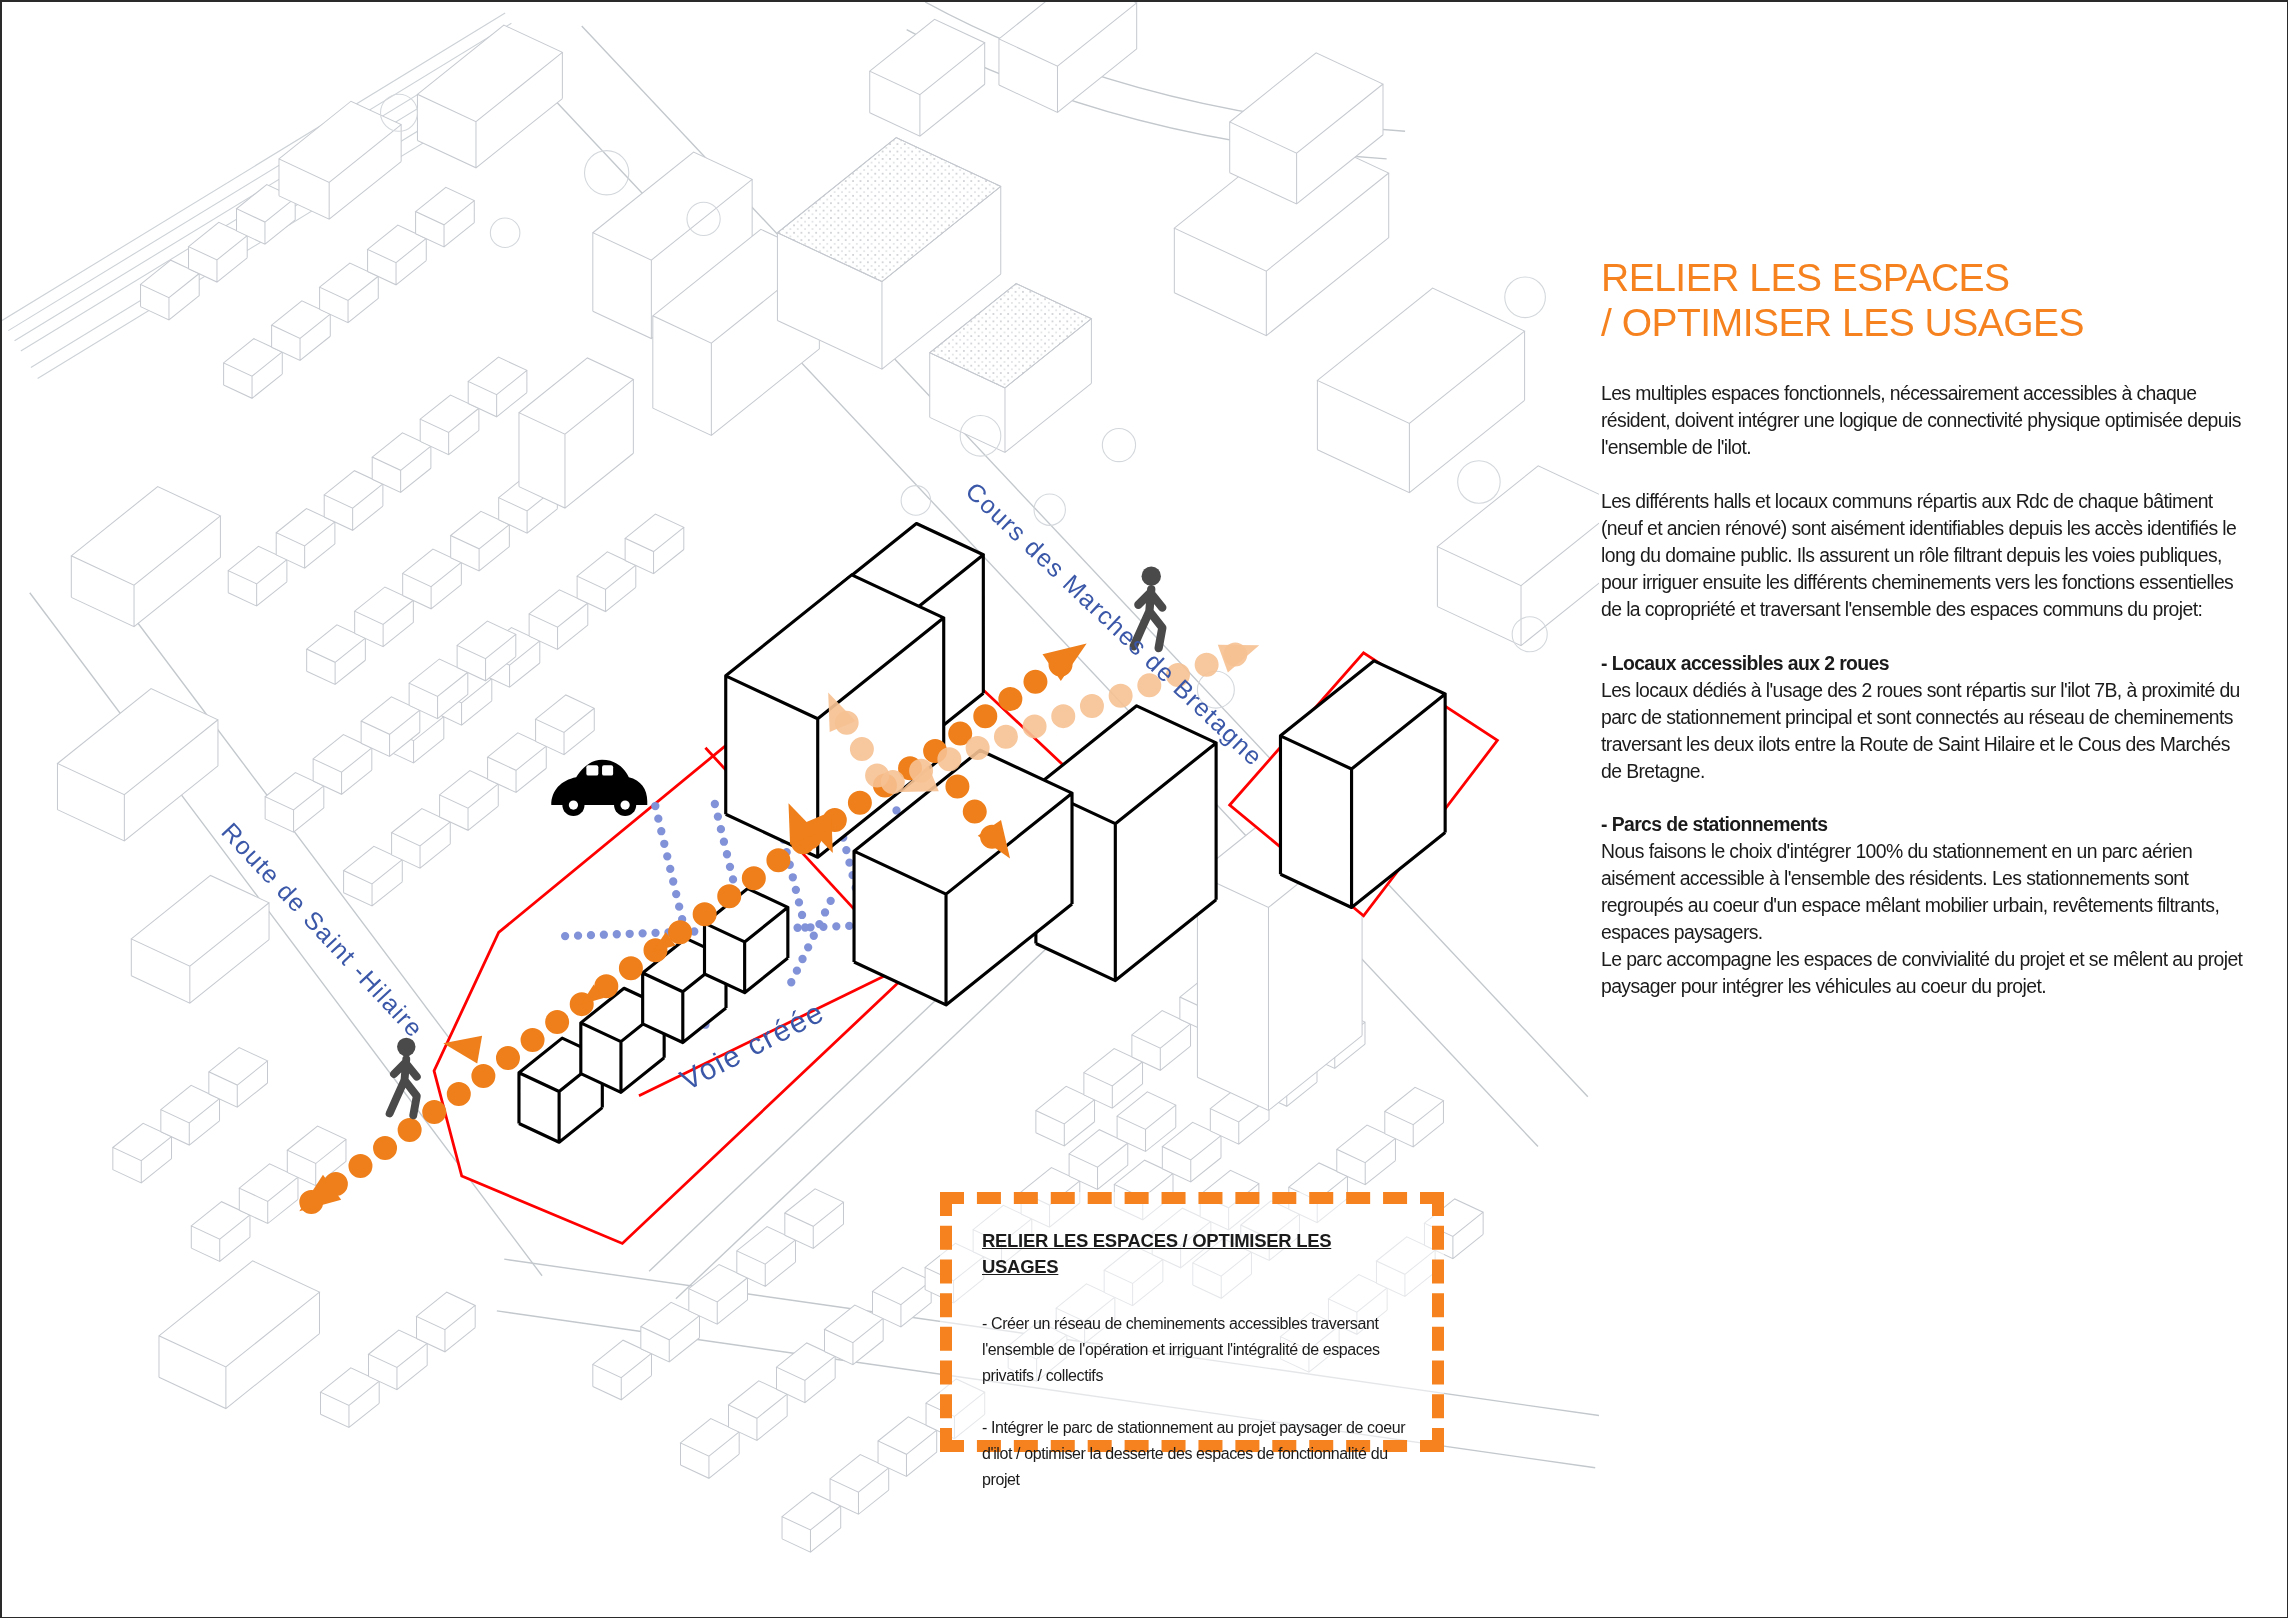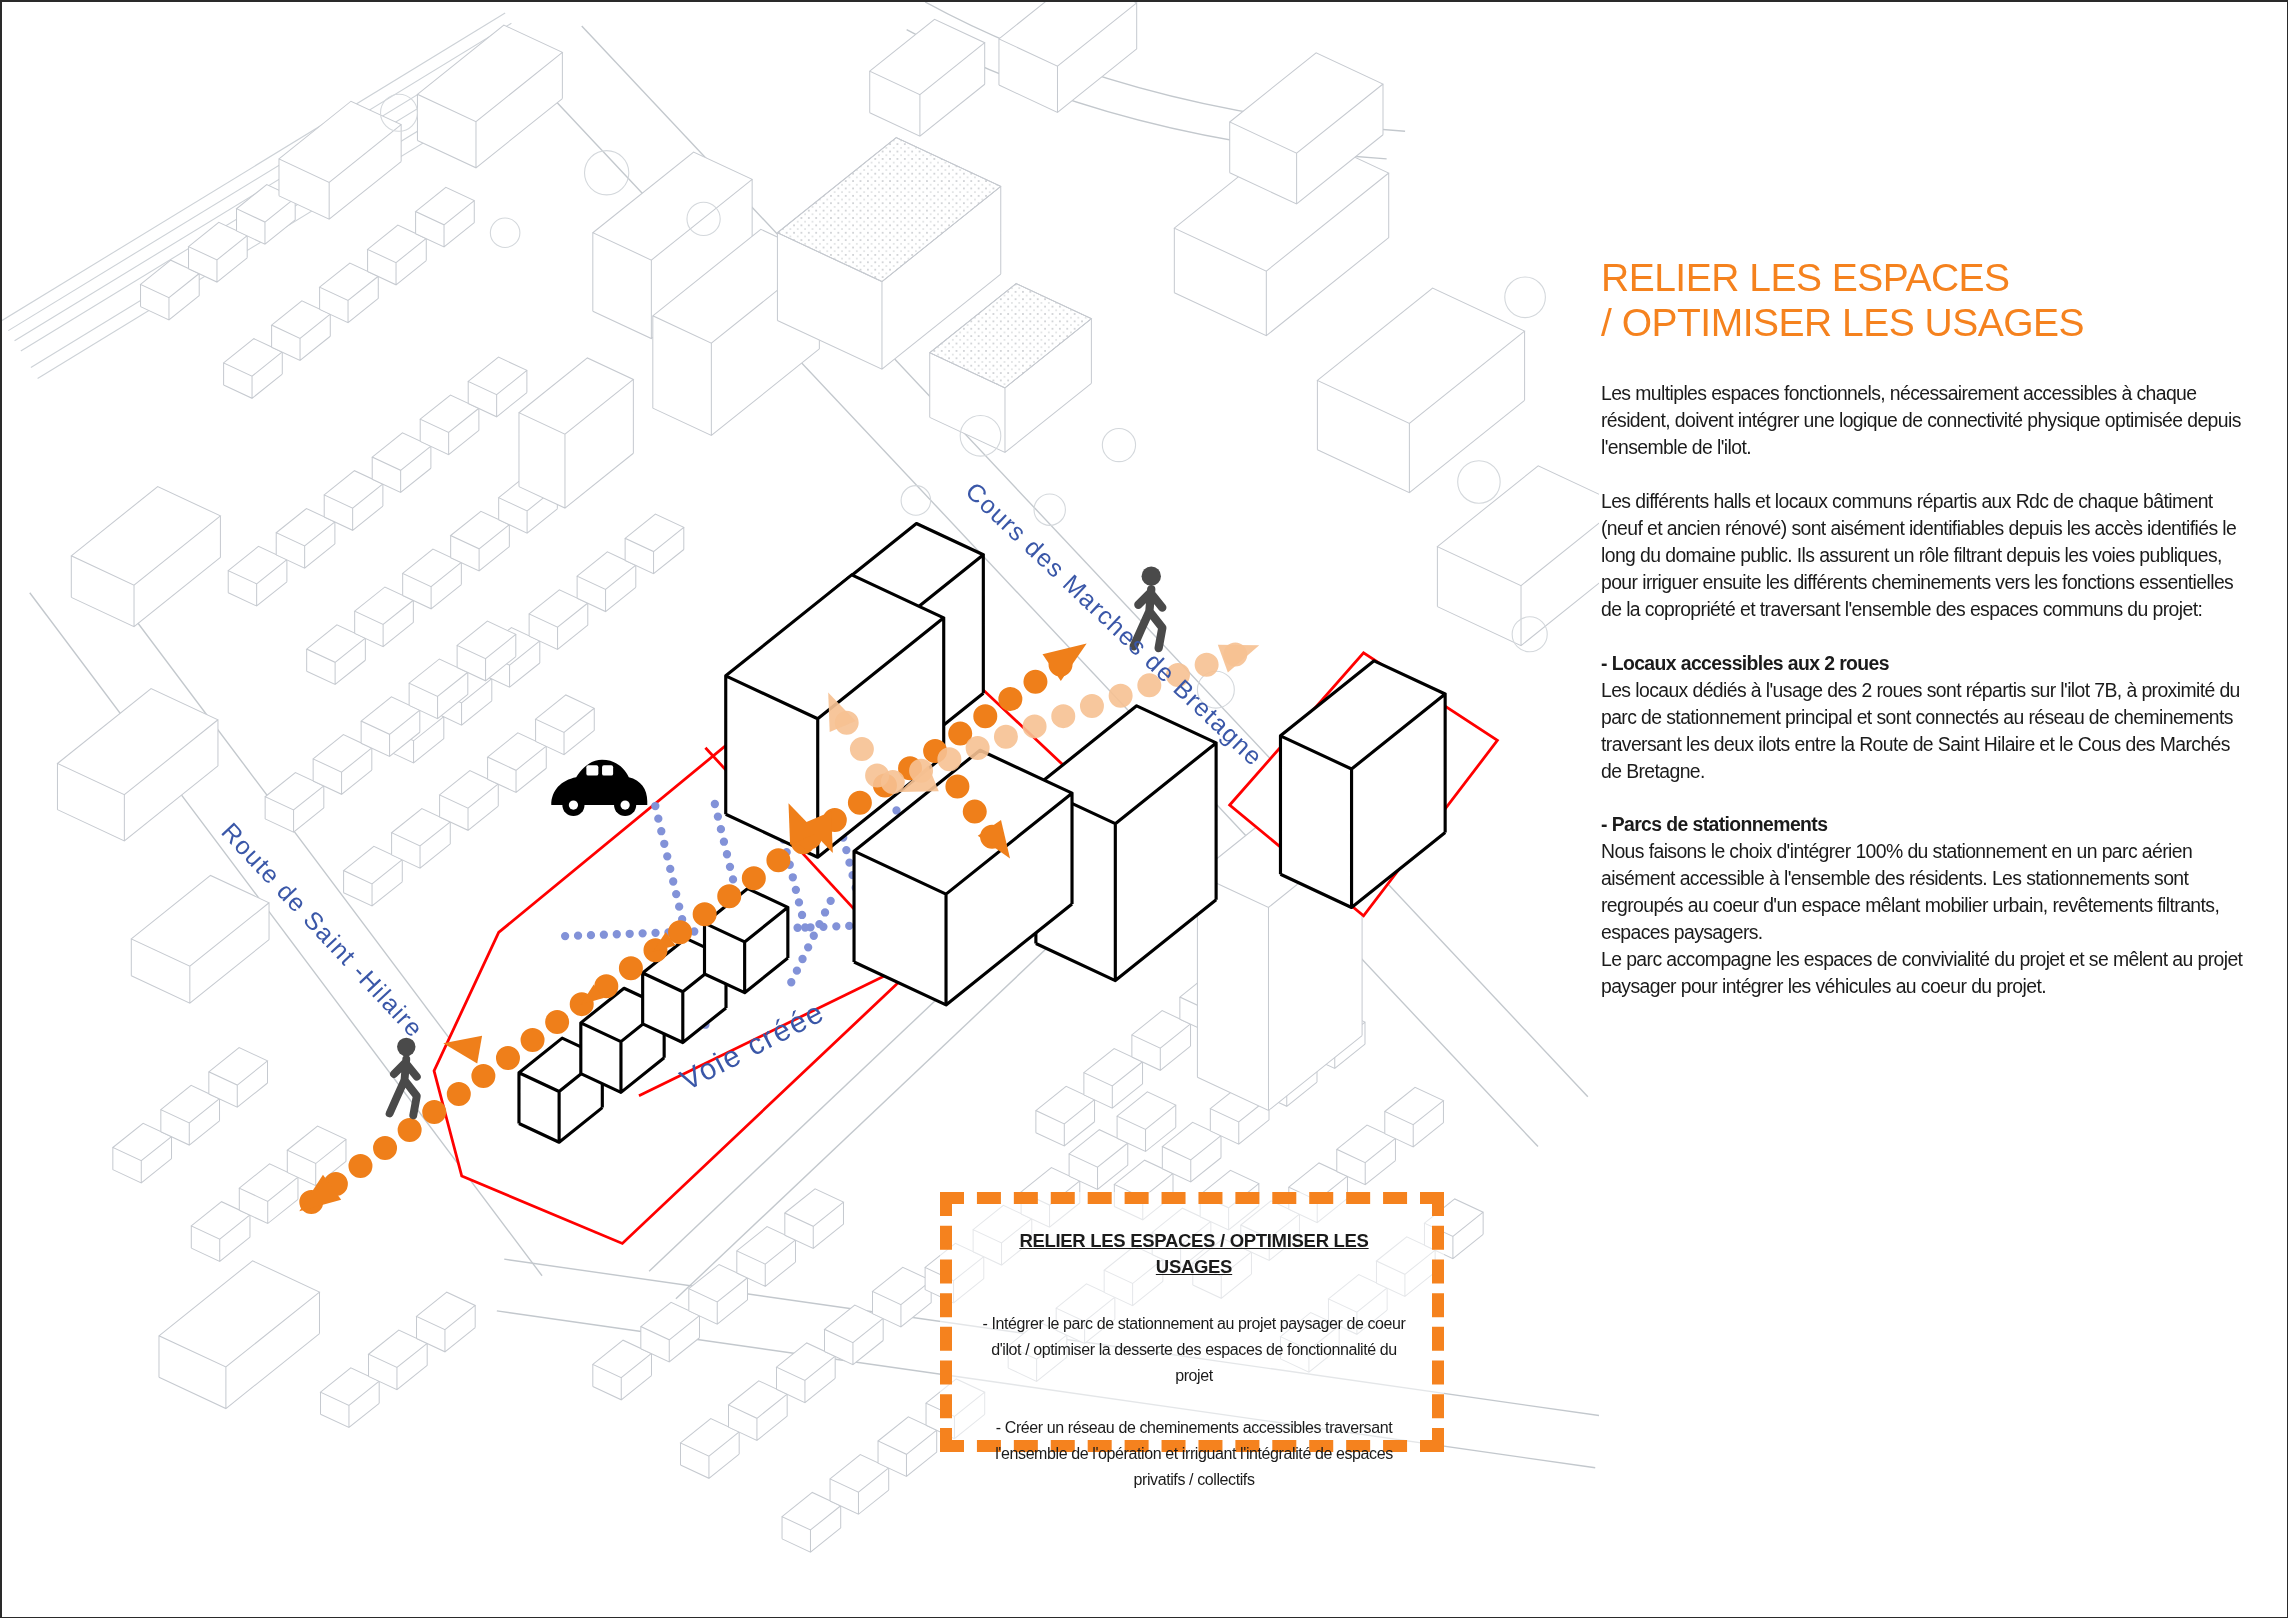--- a/index.html
+++ b/index.html
@@ -37,21 +37,21 @@
     color:var(--accent,#f5821e);letter-spacing:-0.5px;
   }
   .panel p{margin:0 0 27px 0}
   .sec{margin:0 0 26px 0}
   .sec .h{margin:0;font-weight:bold}
   .sec .t{margin:0;white-space:pre-line}
   
   .legend{
     position:absolute;left:938px;top:1190px;width:504px;height:260px;
     border:12px dashed var(--accent,#f5821e);box-sizing:border-box;
-    background:rgba(255,255,255,.55);padding:24px 26px 0 30px;color:#1b1b1b;text-align:center;
+    background:rgba(255,255,255,.55);padding:24px 26px 0 30px;color:#1b1b1b;
   }
   .legend .lt{margin:0 0 31px 0;font-size:18.5px;font-weight:bold;text-decoration:underline;letter-spacing:-0.3px}
   .legend p{margin:0 0 26px 0;font-size:16px;line-height:26px;letter-spacing:-0.4px}
 </style>
 </head>
 <body>
 
 <div class="page" style="--accent: #F5821E; --red: #FF0000; --orange: #EF7F1A; --orangeL: #F6C192; --pblue: #8292D8; --lblue: #3A57A8;">
 
   <svg id="map" width="1597" height="1619" viewBox="0 0 1730 1754">
@@ -396,18 +396,18 @@
     </div>
     <div class="sec">
       <p class="h">- Parcs de stationnements</p>
       <p class="t">Nous faisons le choix d'intégrer 100% du stationnement en un parc aérien aisément accessible à l'ensemble des résidents. Les stationnements sont regroupés au coeur d'un espace mêlant mobilier urbain, revêtements filtrants, espaces paysagers.
 Le parc accompagne les espaces de convivialité du projet et se mêlent au projet paysager pour intégrer les véhicules au coeur du projet.</p>
     </div>
   </div>
 
   <div class="legend">
     <p class="lt">RELIER LES ESPACES / OPTIMISER LES USAGES</p>
+    <p>- Créer un réseau de cheminements accessibles traversant l'ensemble de l'opération et irriguant l'intégralité de espaces privatifs / collectifs</p>
     <p>- Intégrer le parc de stationnement au projet paysager de coeur d'ilot / optimiser la desserte des espaces de fonctionnalité du projet</p>
-    <p>- Créer un réseau de cheminements accessibles traversant l'ensemble de l'opération et irriguant l'intégralité de espaces privatifs / collectifs</p>
   </div>
 
 </div>
 
 
 </body></html>

